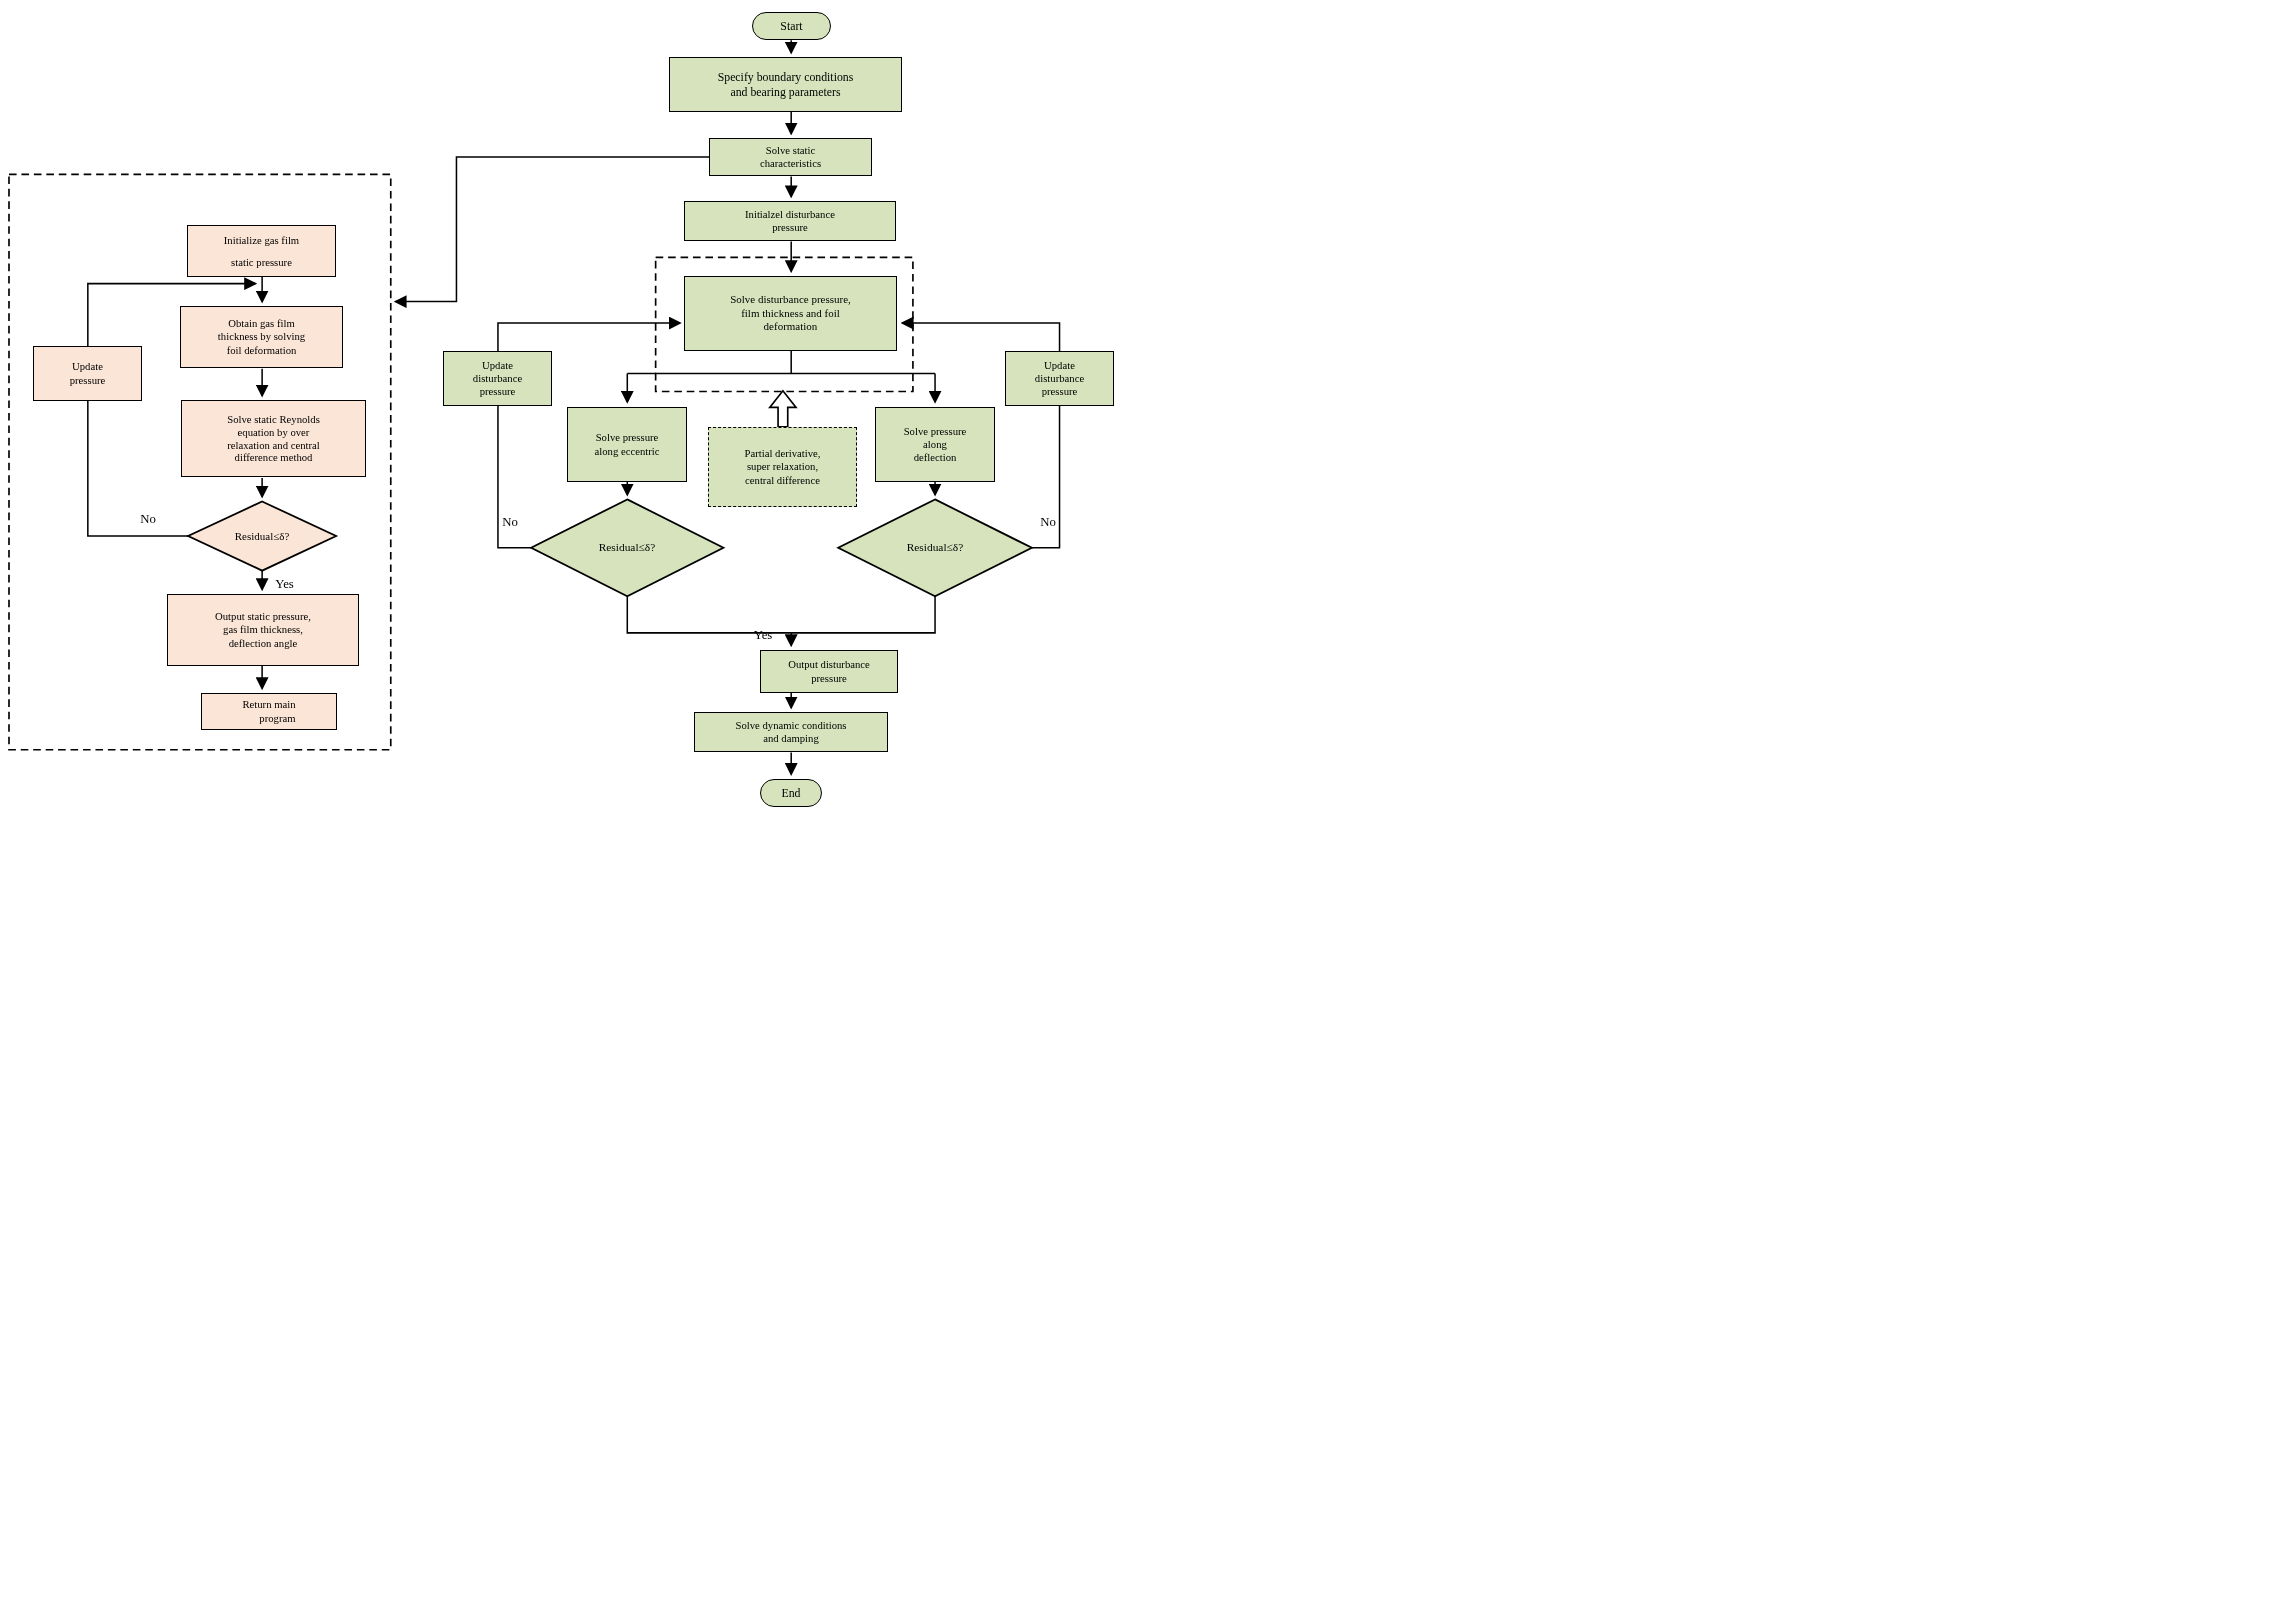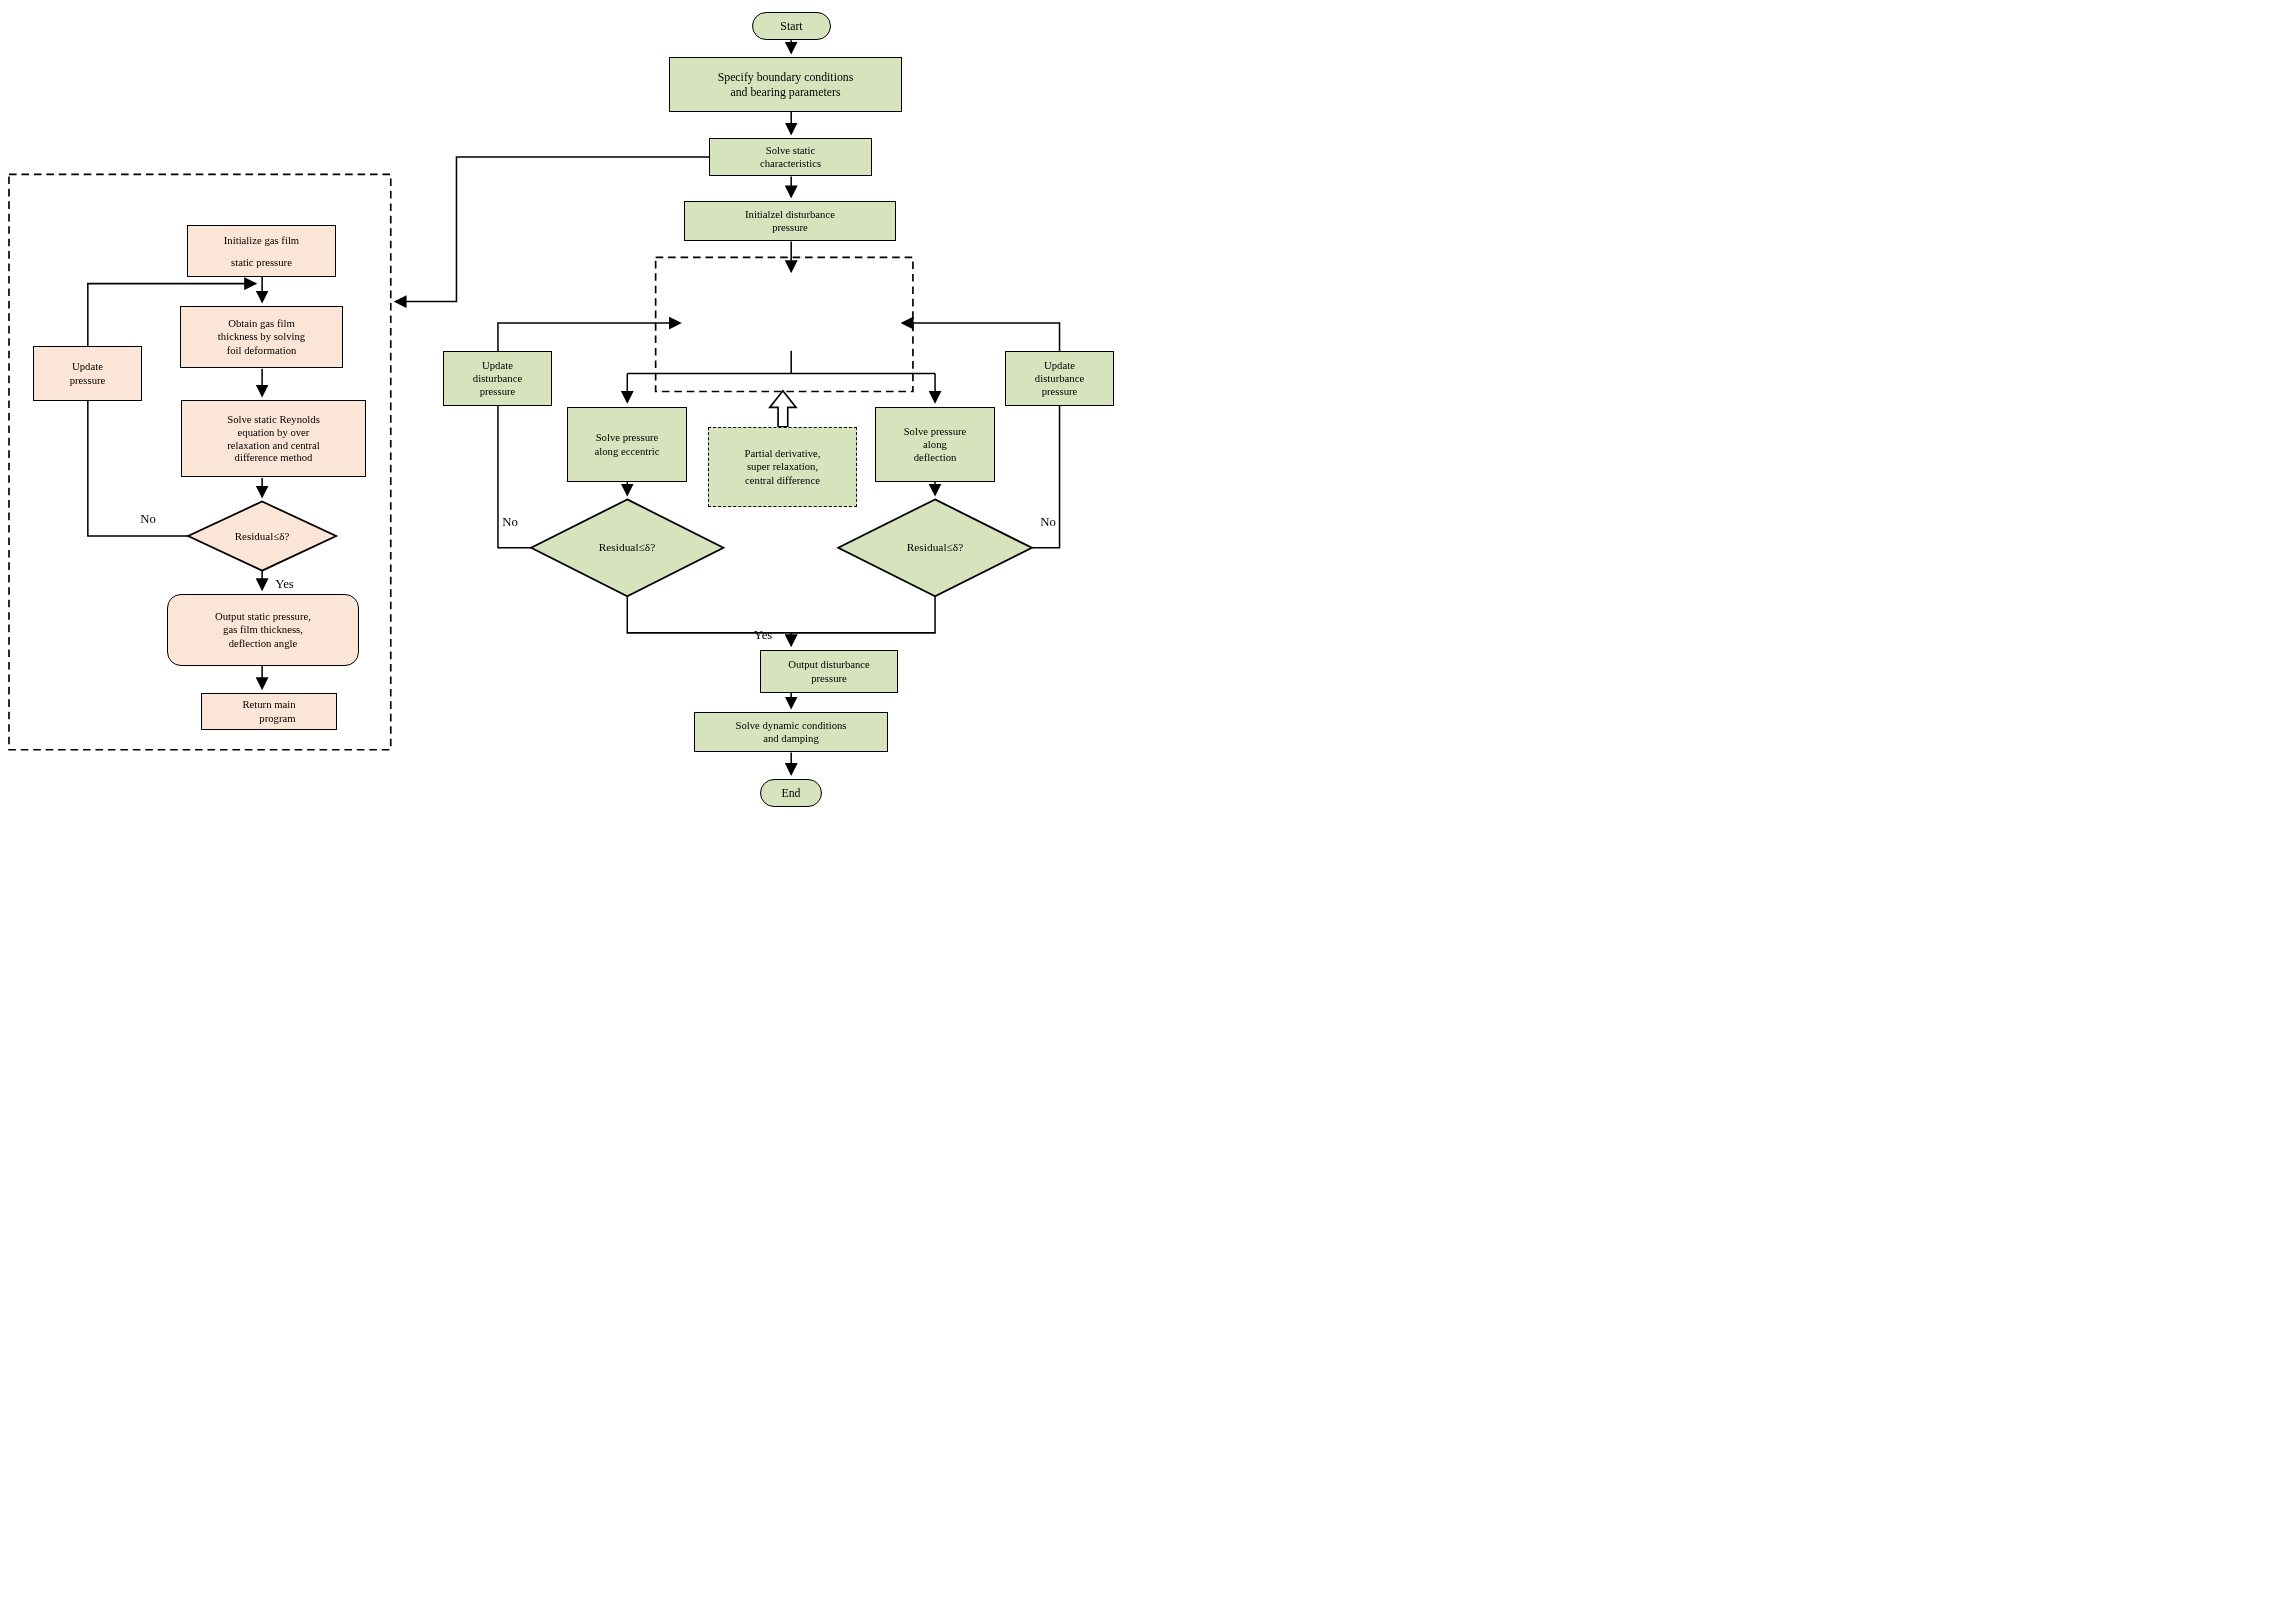--- a/index.html
+++ b/index.html
@@ -96,20 +96,23 @@
 
   <div class="node green" style="left:669px;top:57px;width:233px;height:55px;font-size:11.8px;">Specify boundary conditions
 and bearing parameters</div>
 
   <div class="node green" style="left:709px;top:138px;width:163px;height:38px;">Solve static
 characteristics</div>
 
   <div class="node green" style="left:684px;top:201px;width:212px;height:40px;">Initialzel disturbance
 pressure</div>
 
+  <div class="node green" style="left:684px;top:276px;width:213px;height:75px;font-size:11px;">Solve disturbance pressure,
+film thickness and foil
+deformation</div>
 
   <div class="node green" style="left:443px;top:351px;width:109px;height:55px;">Update
 disturbance
 pressure</div>
 
   <div class="node green" style="left:1005px;top:351px;width:109px;height:55px;">Update
 disturbance
 pressure</div>
 
   <div class="node green" style="left:567px;top:407px;width:120px;height:75px;">Solve pressure
@@ -149,21 +152,21 @@
   <div class="node peach" style="left:33px;top:346px;width:109px;height:55px;">Update
 pressure</div>
 
   <div class="node peach small-lh" style="left:169px;top:400px;width:185px;height:77px;margin-left:12px;">Solve static Reynolds
 equation by over
 relaxation and central
 difference method</div>
 
   <div class="dtext" style="left:193px;top:521px;width:138px;height:30px;font-size:11px;">Residual≤δ?</div>
 
-  <div class="node peach" style="left:167px;top:594px;width:192px;height:72px;border-radius:14px;">Output static pressure,
+  <div class="node peach" style="left:167px;top:594px;width:192px;height:72px;">Output static pressure,
 gas film thickness,
 deflection angle</div>
 
   <div class="node peach" style="left:201px;top:693px;width:136px;height:37px;text-align:right;">Return main
 program</div>
 
   <div class="edge-label" style="left:128px;top:510px;width:40px;height:18px;">No</div>
   <div class="edge-label" style="left:268px;top:575px;width:33px;height:18px;">Yes</div>
 
 </div>

